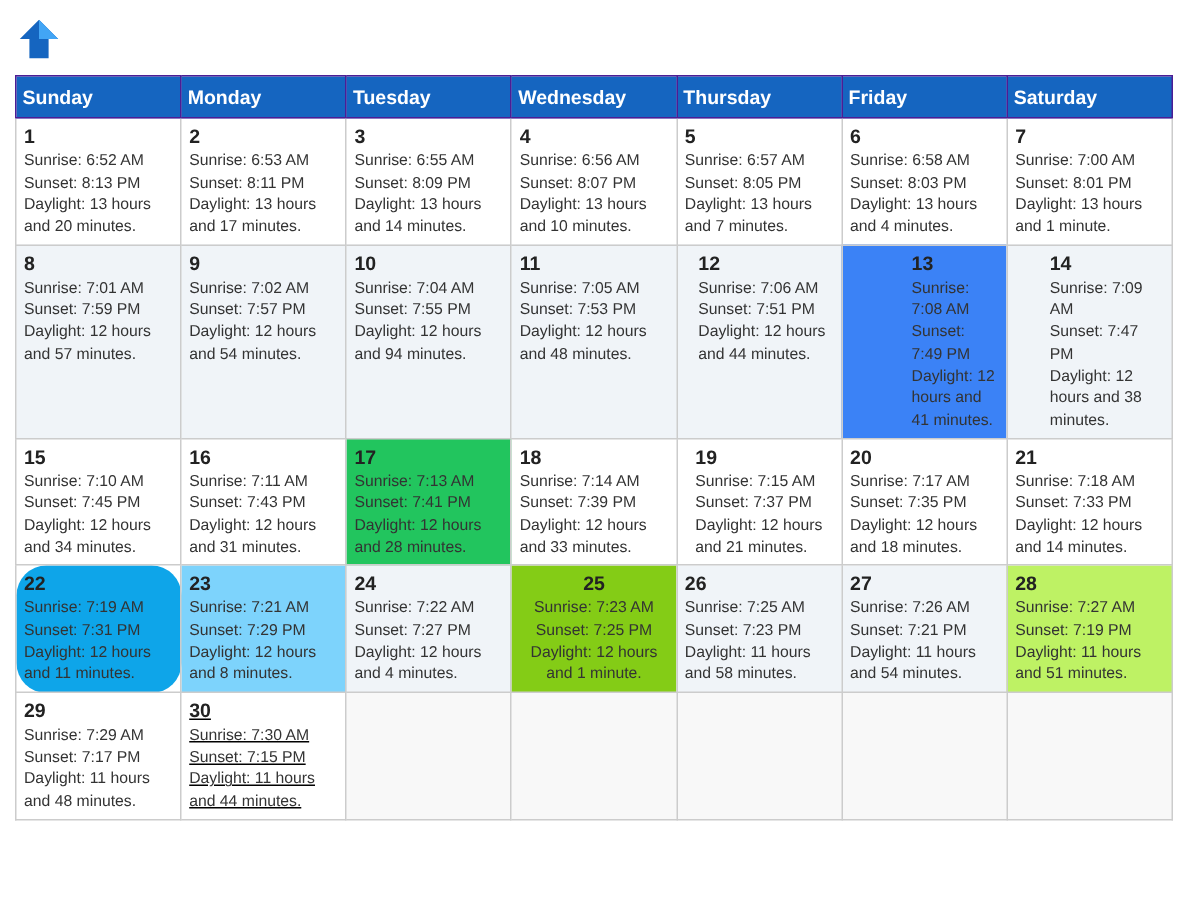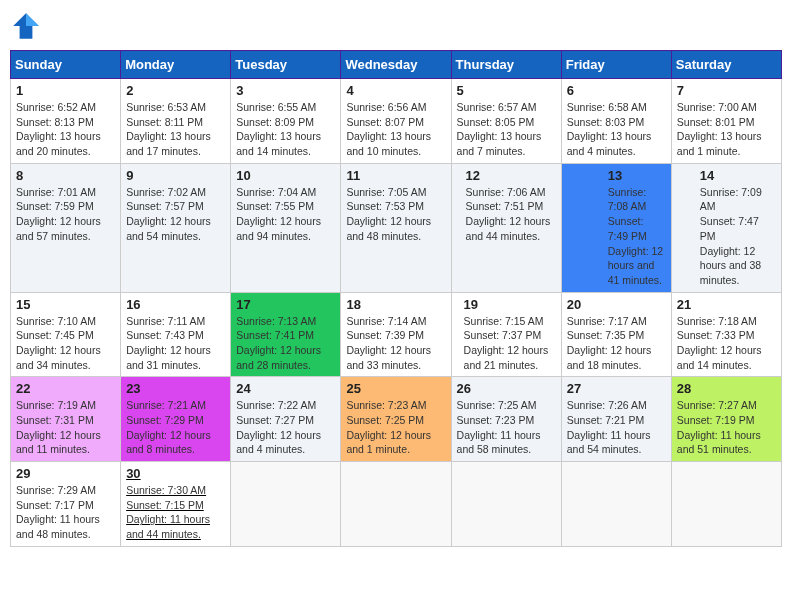--- a/index.html
+++ b/index.html
@@ -287,45 +287,45 @@
         <td style="background: rgb(255, 255, 255);">
         <span class="day-num">21</span>
         <div class="day-info">
           <span>Sunrise: 7:18 AM</span><br>
           <span>Sunset: 7:33 PM</span><br>
           <span>Daylight: 12 hours and 14 minutes.</span>
         </div>
       </td>
       </tr>
       <tr>
-        <td style="background: #f0abfc;">
+        <td style="background: #0ea5e9; border-radius: 20px;">
         <span class="day-num">22</span>
         <div class="day-info">
           <span>Sunrise: 7:19 AM</span><br>
           <span>Sunset: 7:31 PM</span><br>
           <span>Daylight: 12 hours and 11 minutes.</span>
         </div>
       </td>
-        <td style="background: #d946ef; margin-top: 46px;">
+        <td style="background: #7dd3fc; margin-top: 46px;">
         <span class="day-num">23</span>
         <div class="day-info">
           <span>Sunrise: 7:21 AM</span><br>
           <span>Sunset: 7:29 PM</span><br>
           <span>Daylight: 12 hours and 8 minutes.</span>
         </div>
       </td>
         <td style="background: rgb(240, 244, 248);">
         <span class="day-num">24</span>
         <div class="day-info">
           <span>Sunrise: 7:22 AM</span><br>
           <span>Sunset: 7:27 PM</span><br>
           <span>Daylight: 12 hours and 4 minutes.</span>
         </div>
       </td>
-        <td style="background: #fdba74;">
+        <td style="background: #84cc16; text-align: center;">
         <span class="day-num">25</span>
         <div class="day-info">
           <span>Sunrise: 7:23 AM</span><br>
           <span>Sunset: 7:25 PM</span><br>
           <span>Daylight: 12 hours and 1 minute.</span>
         </div>
       </td>
         <td style="background: rgb(240, 244, 248);">
         <span class="day-num">26</span>
         <div class="day-info">

